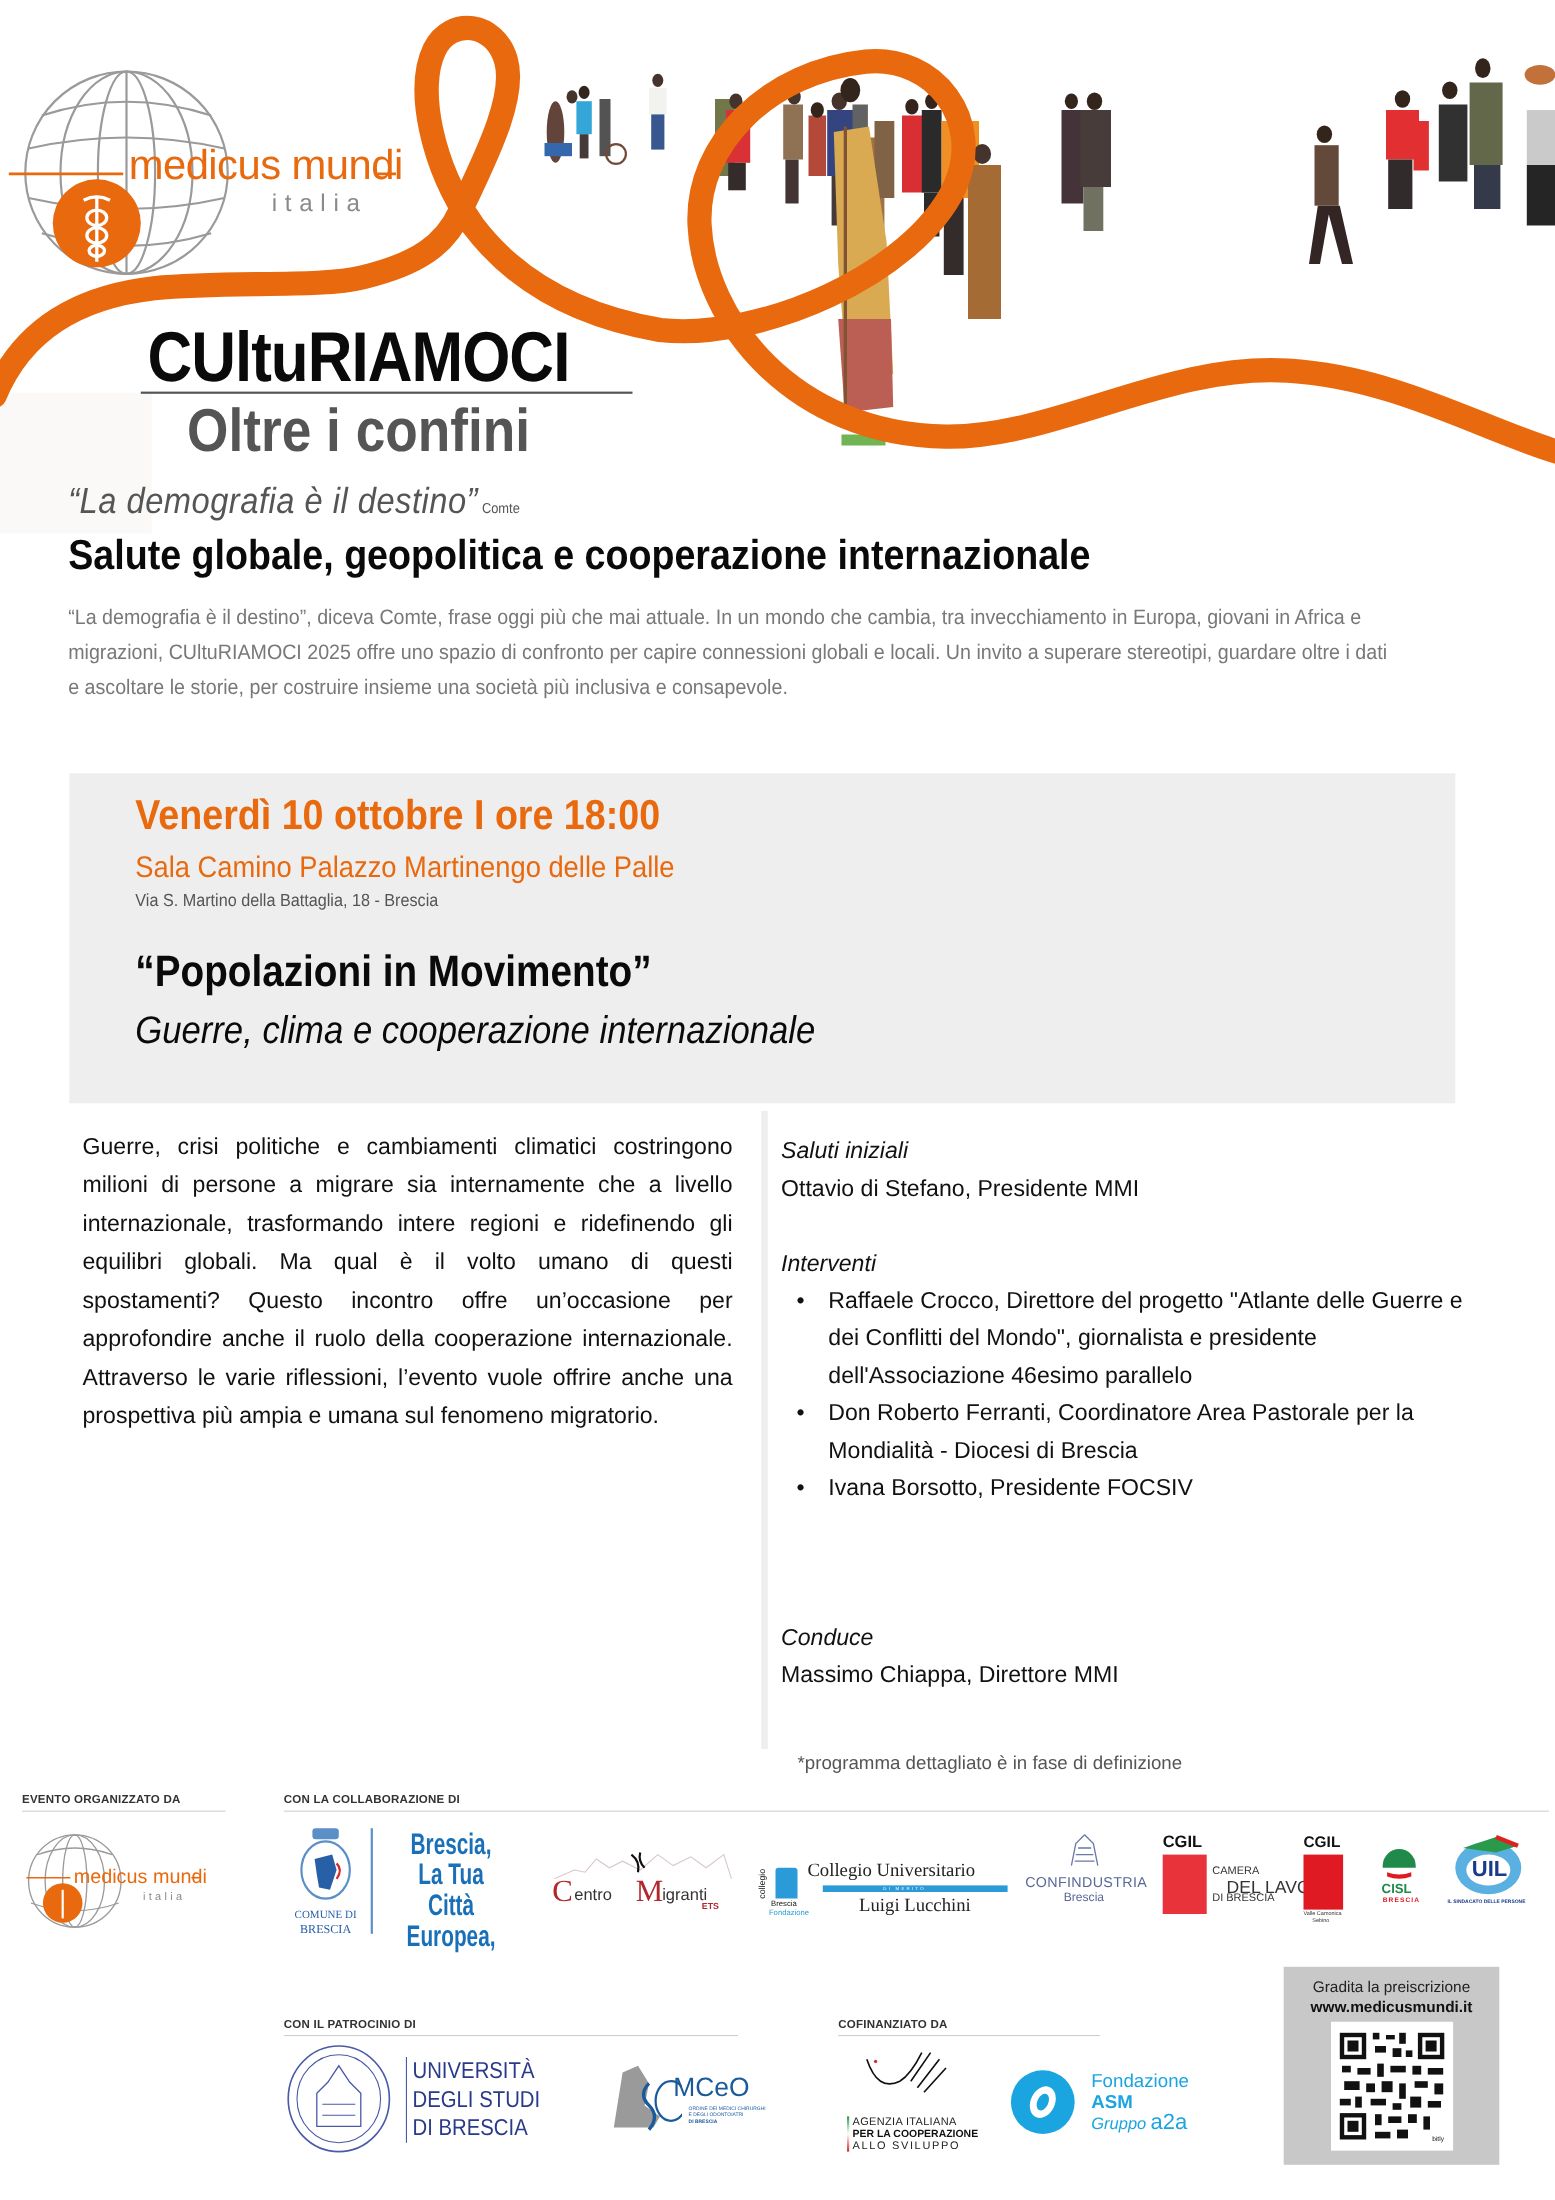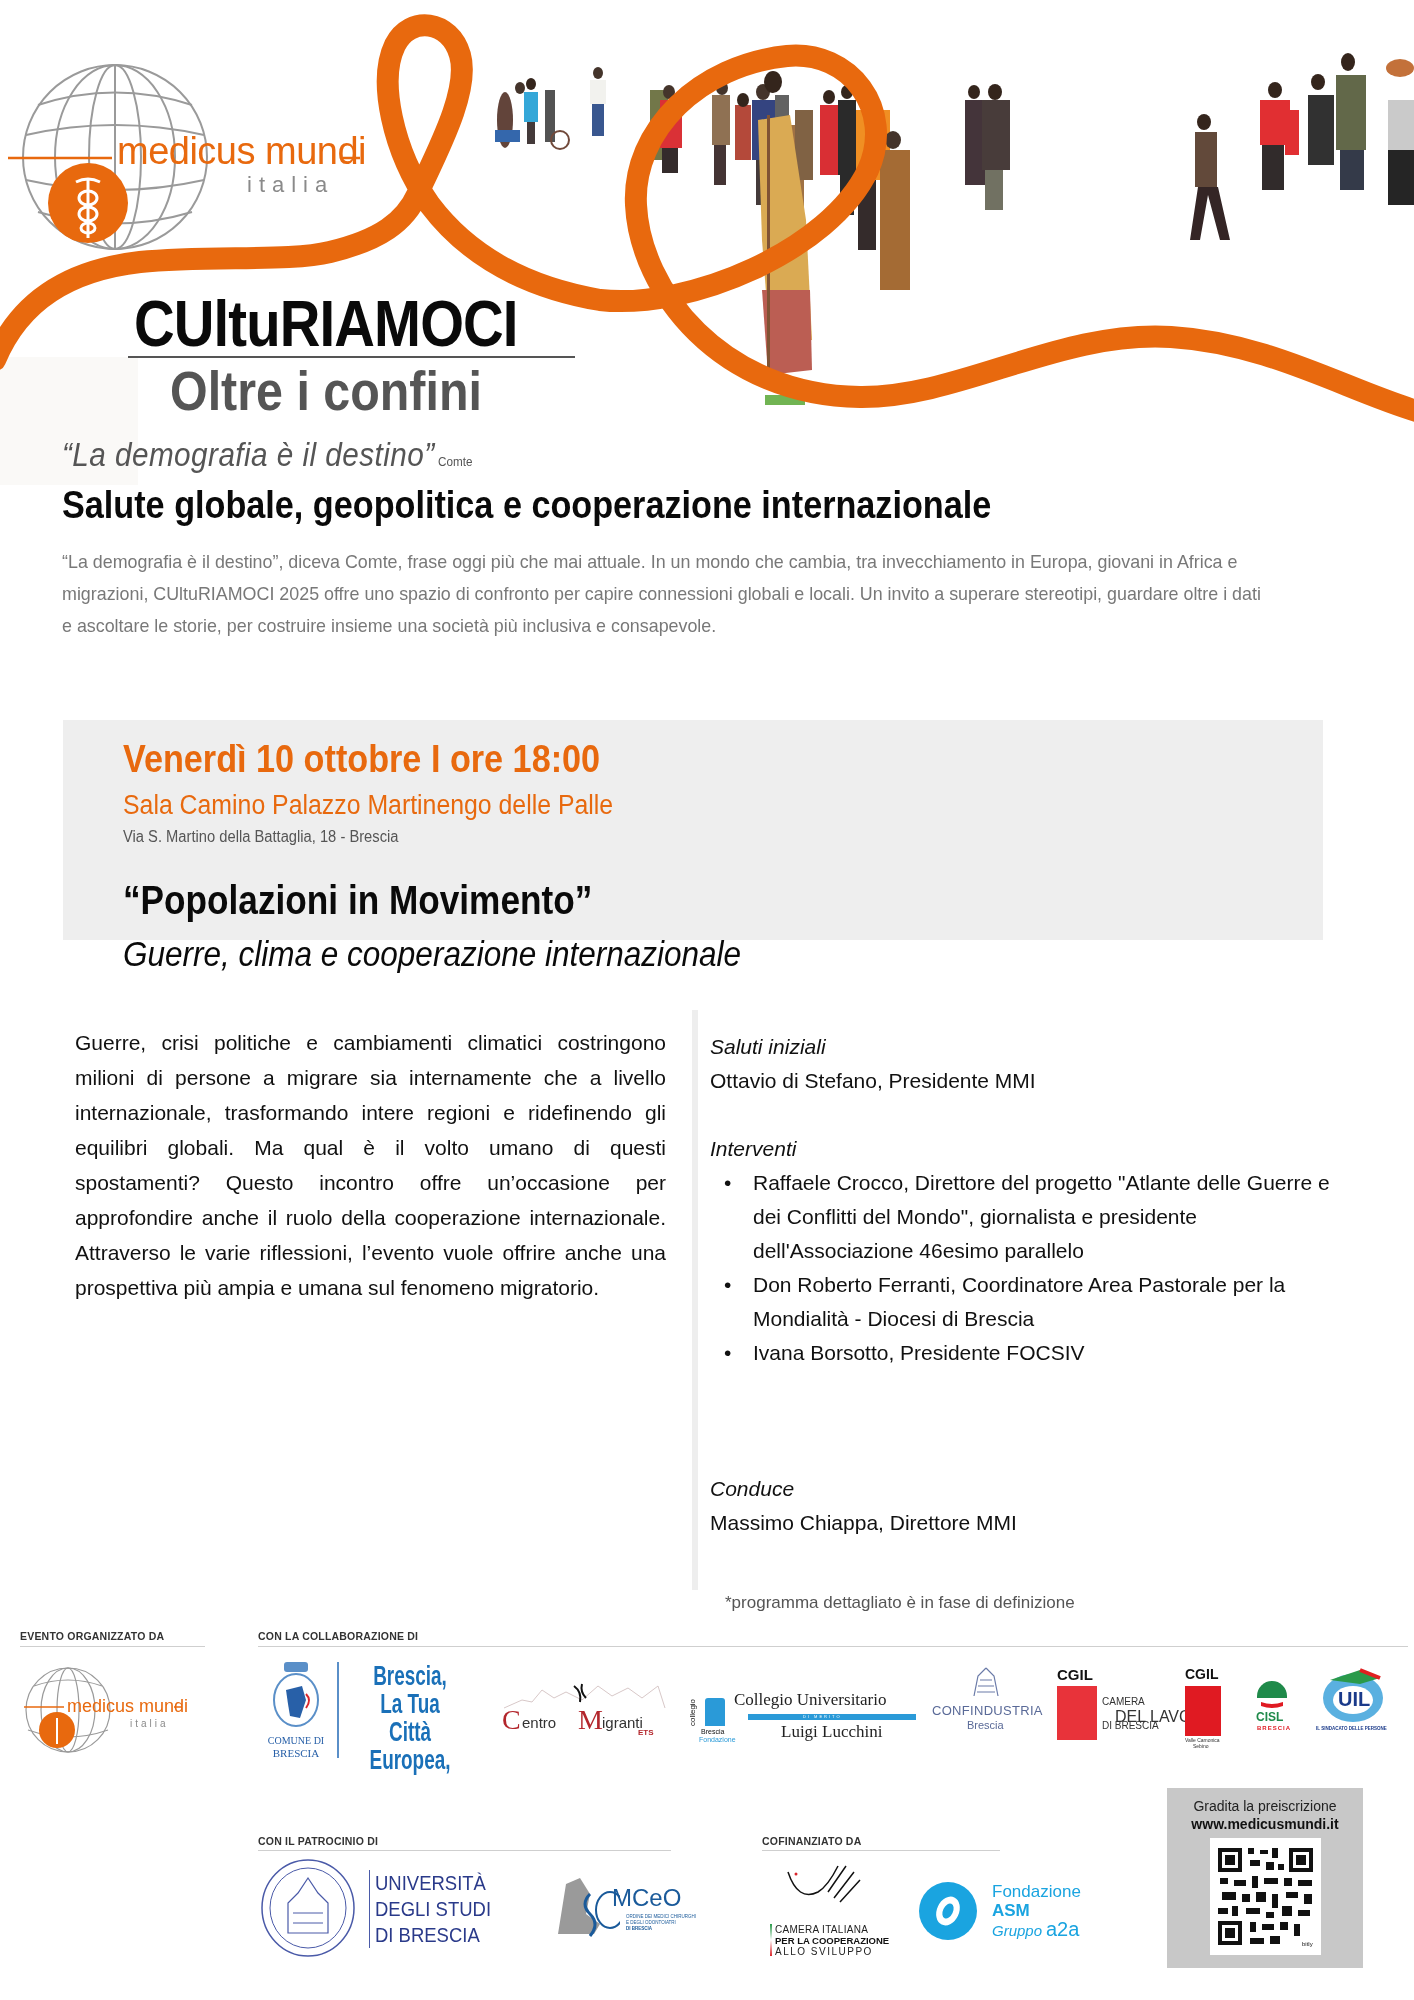--- a/index.html
+++ b/index.html
@@ -20,21 +20,21 @@
   .title-underline { position: absolute; left: 128px; top: 356px; width: 447px; height: 2px; background: #555; z-index: 5; }
   .title-sub { position: absolute; left: 170px; top: 363px; font-size: 55px; line-height: 56px; color: #555; transform: scaleX(0.88); transform-origin: left top; z-index: 5; white-space: nowrap; }
 
   .quote { position: absolute; left: 62px; top: 436px; font-size: 33px; font-style: italic; color: #555; letter-spacing: 0.5px; z-index: 5; white-space: nowrap; transform: scaleX(0.9); transform-origin: left top; }
   .quote small { font-size: 13px; font-style: normal; letter-spacing: 0; margin-left: 4px; }
   .subtitle { position: absolute; left: 62px; top: 484px; font-size: 38px; color: #0a0a0a; white-space: nowrap; transform: scaleX(0.9); transform-origin: left top; }
 
   .intro { position: absolute; left: 62px; top: 546px; width: 1290px; font-size: 19px; line-height: 32px; color: #787878; transform: scaleX(0.94); transform-origin: left top; }
 
   
-  .event-box { position: absolute; left: 63px; top: 720px; width: 1260px; height: 220px; background: #EEEEEE; }
+  .event-box { position: absolute; left: 63px; top: 703px; width: 1260px; height: 300px; background: #EEEEEE; }
   .ev-date { position: absolute; left: 60px; top: 18px; font-size: 38px; font-weight: bold; color: #E8690E; white-space: nowrap; transform: scaleX(0.9); transform-origin: left top; }
   .ev-venue { position: absolute; left: 60px; top: 70px; font-size: 27px; color: #E8690E; white-space: nowrap; transform: scaleX(0.92); transform-origin: left top; }
   .ev-address { position: absolute; left: 60px; top: 108px; font-size: 16px; color: #555; white-space: nowrap; transform: scaleX(0.92); transform-origin: left top; }
   .ev-title { position: absolute; left: 60px; top: 158px; font-size: 40px; font-weight: bold; color: #0a0a0a; white-space: nowrap; transform: scaleX(0.88); transform-origin: left top; }
   .ev-subtitle { position: absolute; left: 60px; top: 214px; font-size: 35px; font-style: italic; color: #0a0a0a; white-space: nowrap; transform: scaleX(0.9); transform-origin: left top; }
 
   
   .left-col { position: absolute; left: 75px; top: 1025px; width: 591px; font-size: 21px; line-height: 35px; color: #111; text-align: justify; }
   .divider { position: absolute; left: 692px; top: 1010px; width: 6px; height: 580px; background: #EEEEEE; }
   .right-col { position: absolute; left: 710px; top: 1030px; width: 640px; font-size: 21px; line-height: 34px; color: #111; }
@@ -350,21 +350,21 @@
   <span class="txt" style="left:76px; top:52px; font-size:4.5px; font-weight:bold; color:#1a5a9a;">DI BRESCIA</span>
 </div>
 
 <div class="abs" style="left:770px; top:1862px; width:120px; height:100px;">
   <svg style="position:absolute; left:14px; top:0;" width="80" height="50" viewBox="0 0 80 50">
     <path d="M4 10 q10 30 30 20 q10 -6 20 -26" stroke="#111" stroke-width="1.5" fill="none"></path>
     <path d="M44 30 L62 4 M50 36 L70 10 M56 40 L76 18" stroke="#111" stroke-width="1.5"></path>
     <circle cx="12" cy="12" r="1.5" fill="#d9262c"></circle>
   </svg>
   <div class="abs" style="left:0; top:62px; width:2px; height:32px; background:linear-gradient(#2a9a4a,#fff,#d9262c);"></div>
-  <span class="txt" style="left:5px; top:62px; font-size:10px; color:#222; letter-spacing:0.3px;">CAMERA ITALIANA</span>
+  <span class="txt" style="left:5px; top:62px; font-size:10px; color:#222; letter-spacing:0.3px;">AGENZIA ITALIANA</span>
   <span class="txt" style="left:5px; top:73px; font-size:9.5px; font-weight:bold; color:#111;">PER LA COOPERAZIONE</span>
   <span class="txt" style="left:5px; top:84px; font-size:10px; color:#222; letter-spacing:1.5px;">ALLO SVILUPPO</span>
 </div>
 
 <div class="abs" style="left:918px; top:1880px; width:180px; height:64px;">
   <svg style="position:absolute; left:0; top:0;" width="60" height="62" viewBox="0 0 60 62">
     <circle cx="30" cy="31" r="29" fill="#1aa4e0"></circle>
     <ellipse cx="30" cy="31" rx="11" ry="15" fill="#fff" transform="rotate(25 30 31)"></ellipse>
     <ellipse cx="30" cy="31" rx="5" ry="8" fill="#1aa4e0" transform="rotate(25 30 31)"></ellipse>
   </svg>

